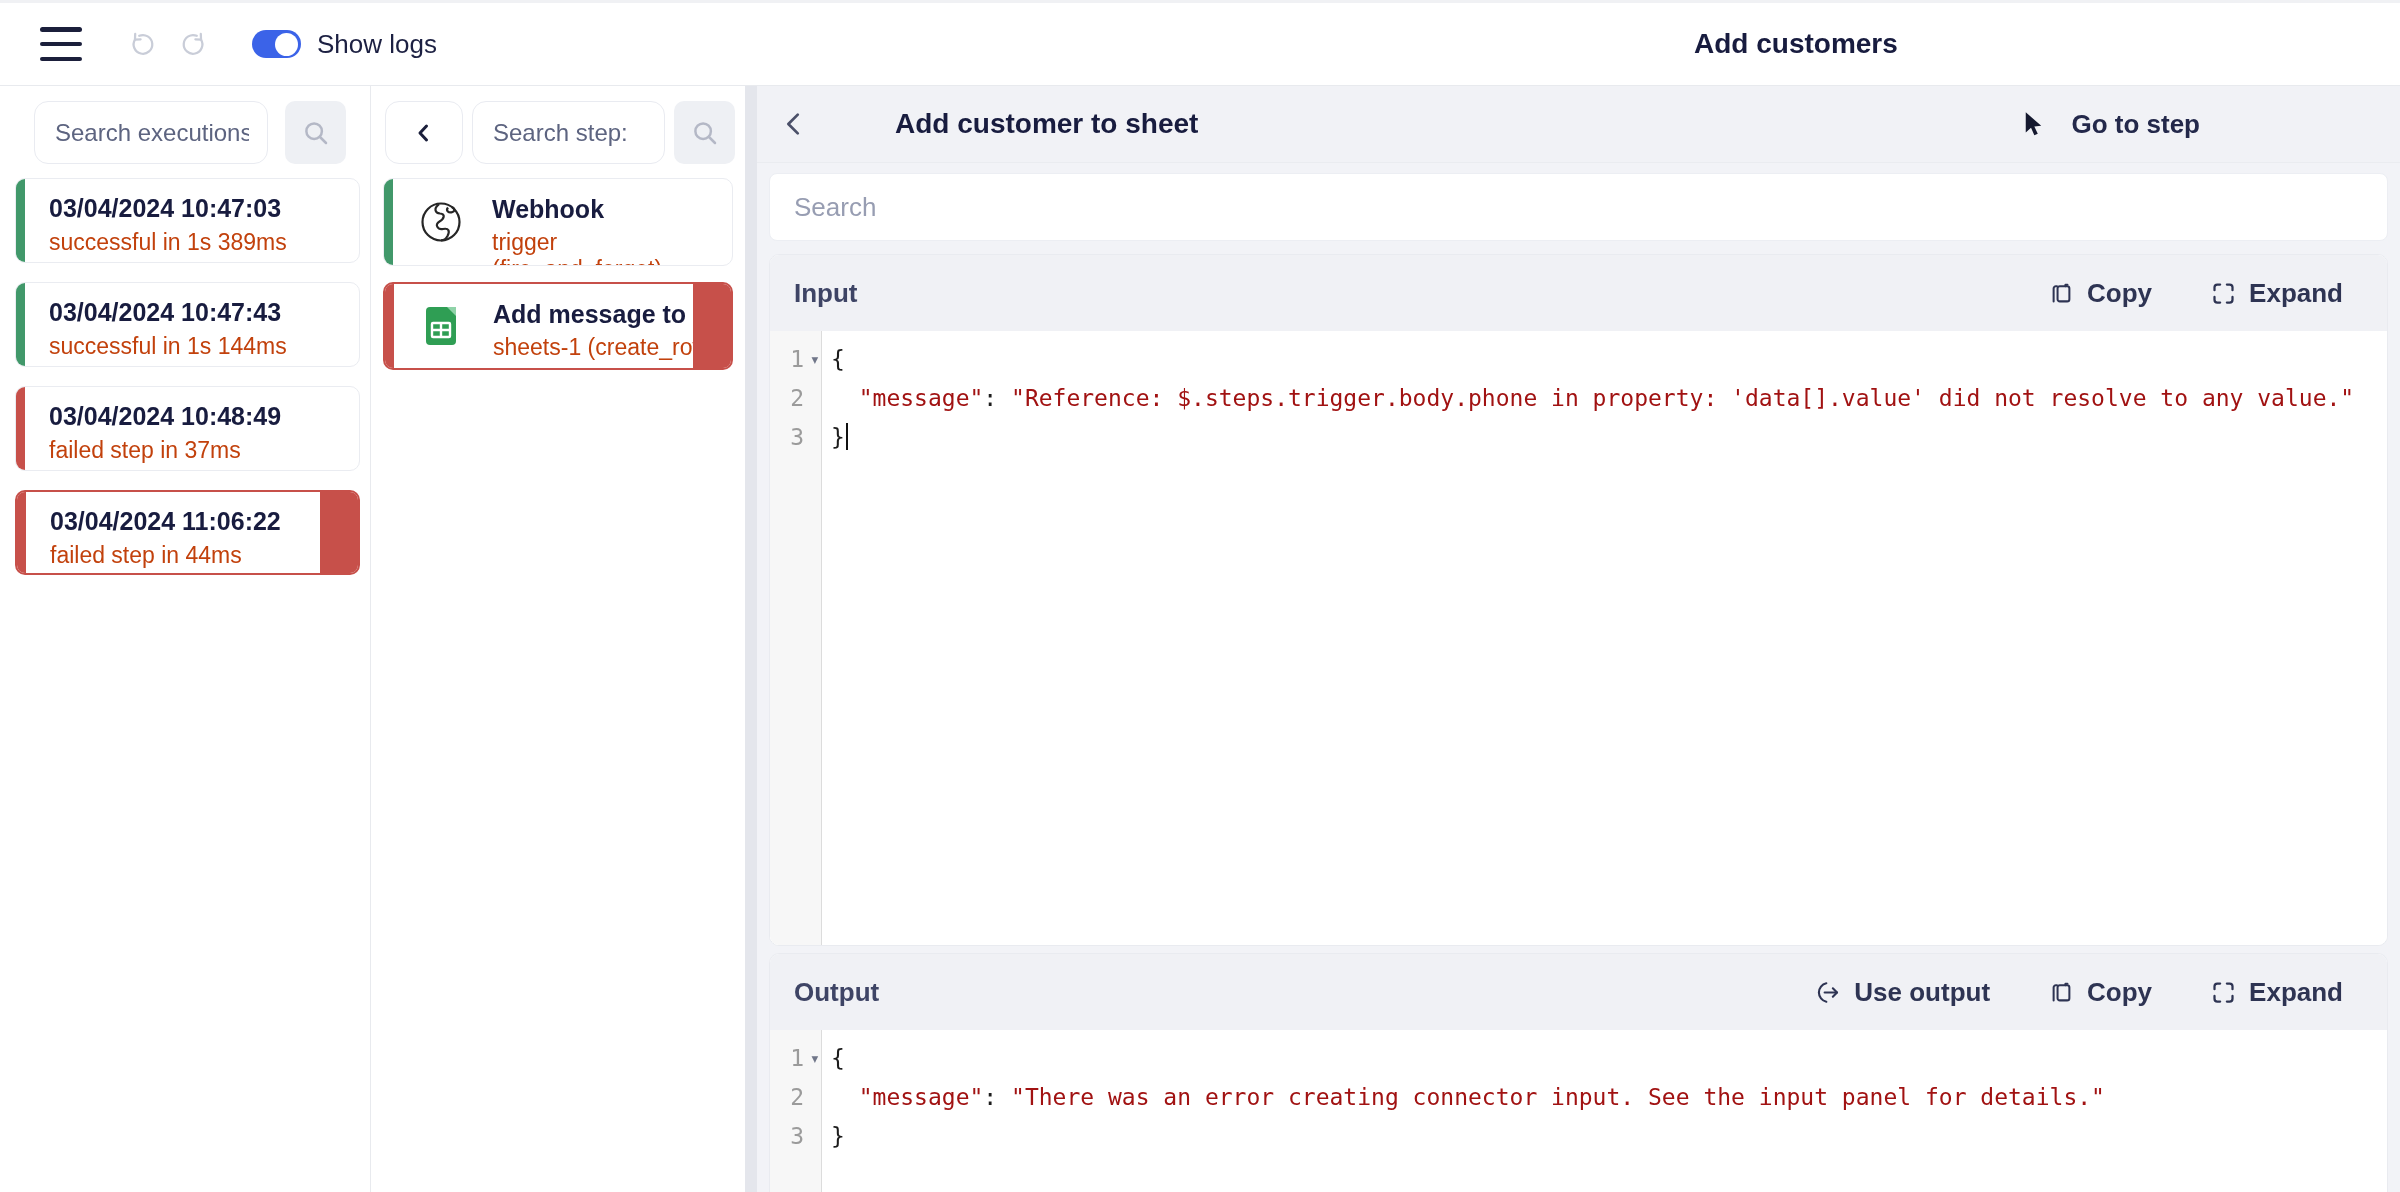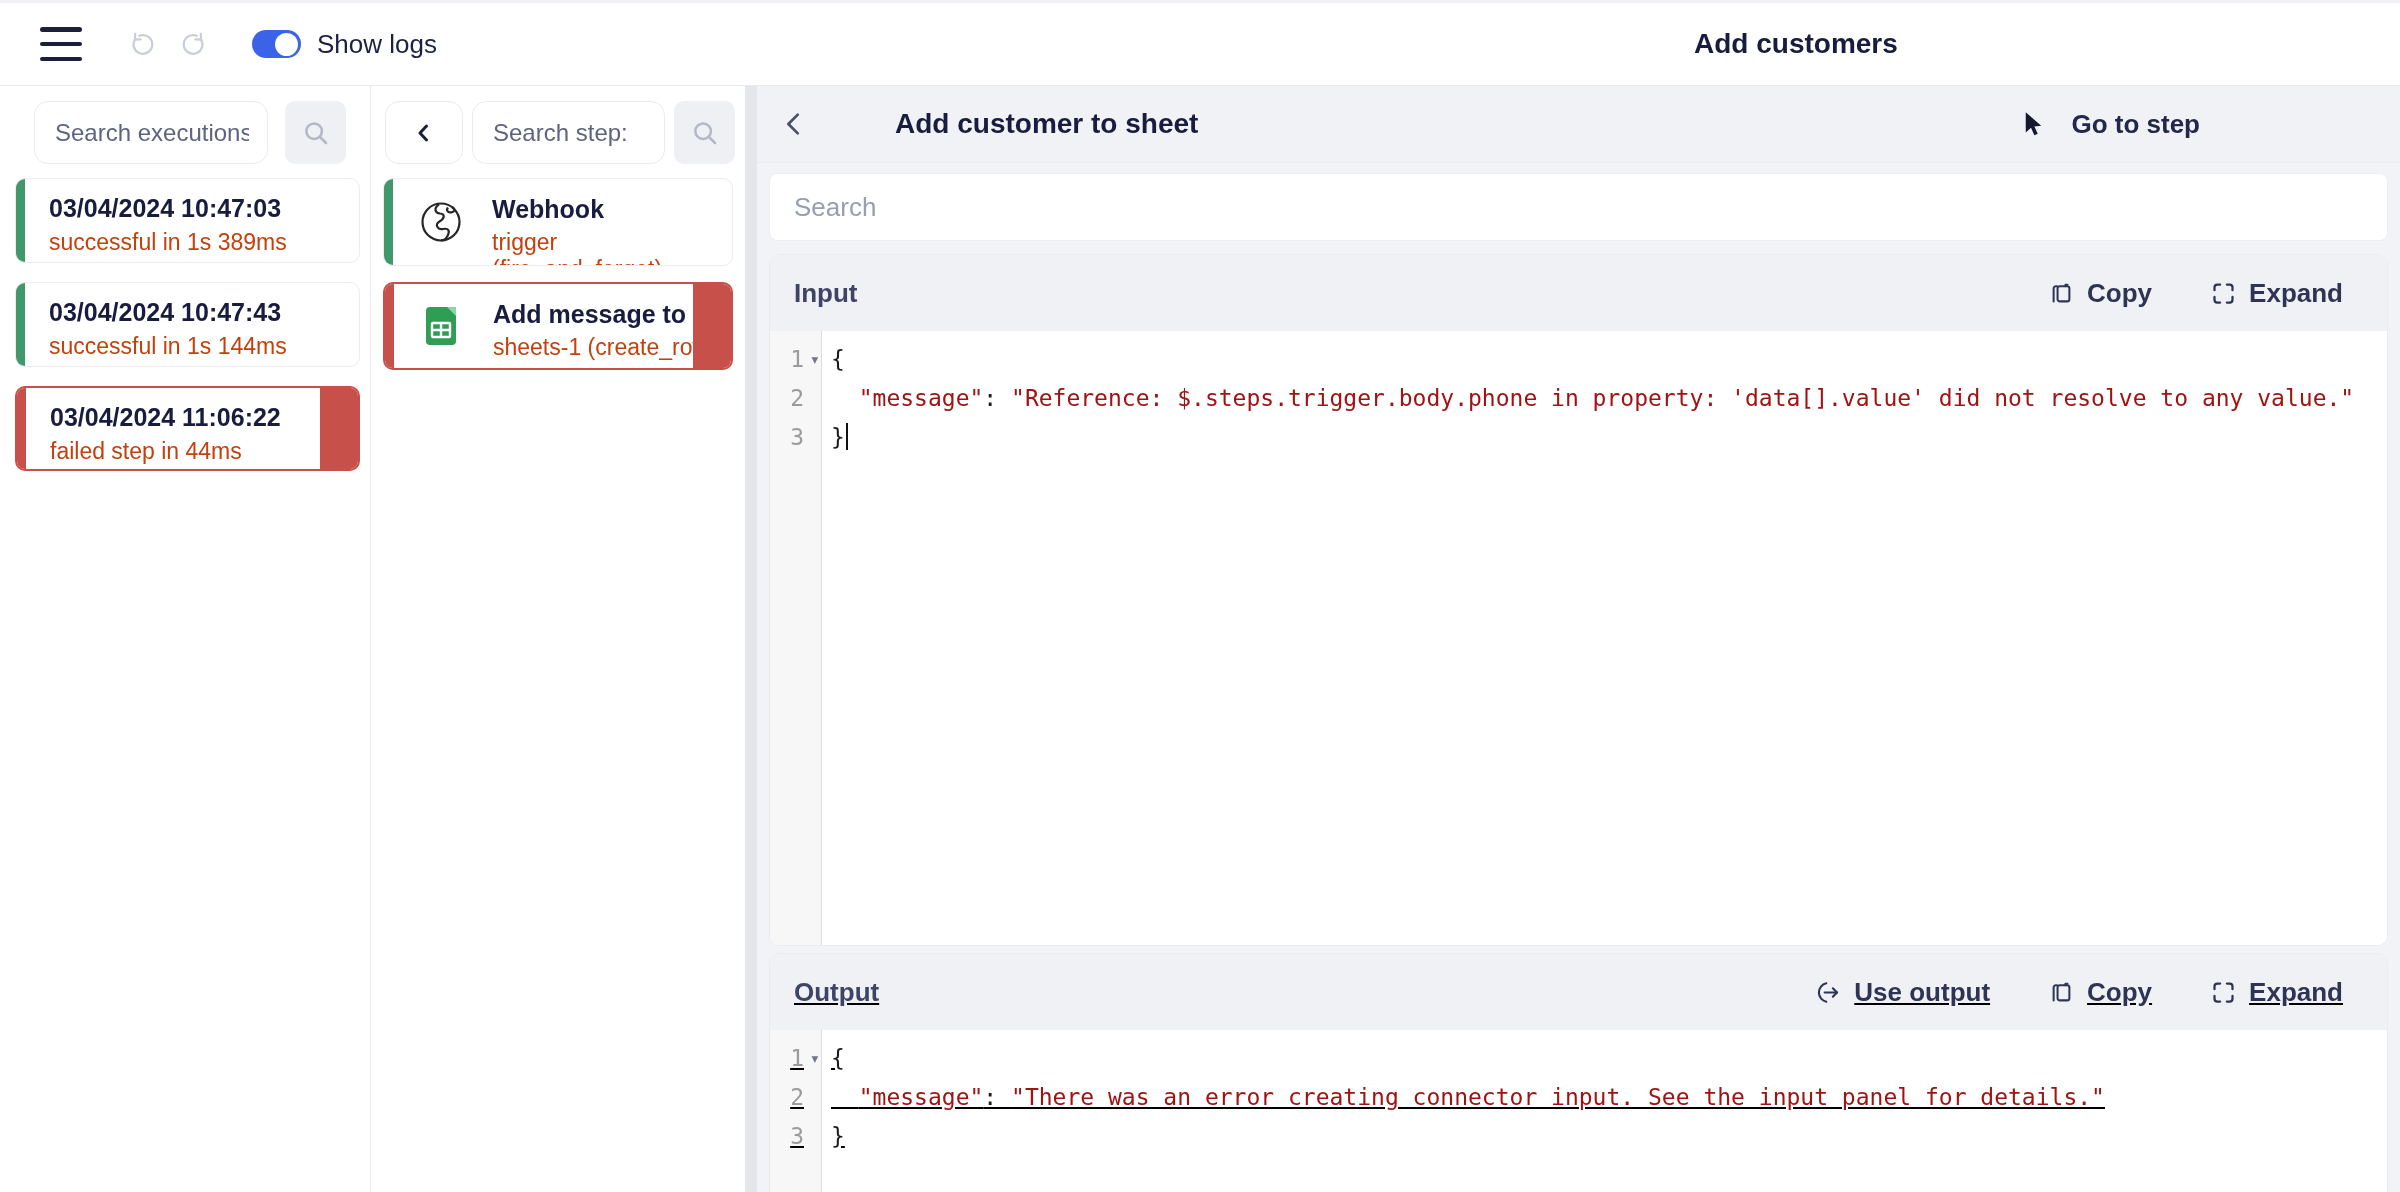--- a/index.html
+++ b/index.html
@@ -78,21 +78,21 @@
   .detail-body { flex:1; min-height:0; display:flex; flex-direction:column; padding:0 12px; }
   .main-search { margin-top:10px; height:68px; border:1px solid #eceef3; border-radius:8px;
                  background:#fff; font-size:26px; color:#ec4899; padding:0 24px; outline:none;
                  font-family:"Liberation Sans", sans-serif; flex:0 0 auto; }
   .main-search::placeholder { color:#979db2; }
 
   .section { border:1px solid #e9ebf0; border-radius:10px; overflow:hidden;
              display:flex; flex-direction:column; background:#fff; }
   .section.inp { margin-top:13px; height:692px; flex:0 0 auto; }
   .section.outp { margin-top:7px; flex:1; min-height:0; border-radius:10px 10px 0 0;
-                  border-bottom:none;text-decoration:underline; }
+                  border-bottom:none; }
   .sec-head { height:76px; background:#f0f1f5; display:flex; align-items:center;
               padding:0 44px 0 24px; flex:0 0 auto; }
   .sec-label { font-size:26px; font-weight:600; color:#3e4465; }
   .sec-actions { margin-left:auto; display:flex; align-items:center; gap:58px; }
   .act { display:flex; align-items:center; gap:12px; cursor:pointer; background:none; border:none; }
   .act .lbl { font-size:26px; font-weight:600; color:#2e3453; }
 
   .editor { flex:1; min-height:0; display:flex; background:#fff; }
   .gutter { width:52px; background:#f7f7f7; border-right:1px solid #dcdcdc;
             padding-top:9px; flex:0 0 auto; }
@@ -157,20 +157,25 @@
           <div class="card exec-card">
             <span class="bar-left" style="background: rgb(65, 152, 106);"></span>
             <div class="t">03/04/2024 10:47:03</div>
             <div class="s">successful in 1s 389ms</div>
           </div>
           <div class="card exec-card">
             <span class="bar-left" style="background: rgb(65, 152, 106);"></span>
             <div class="t">03/04/2024 10:47:43</div>
             <div class="s">successful in 1s 144ms</div>
           </div>
+          <div class="card exec-card">
+            <span class="bar-left" style="background: rgb(199, 80, 74);"></span>
+            <div class="t">03/04/2024 10:48:49</div>
+            <div class="s">failed step in 37ms</div>
+          </div>
           <div class="card exec-card sel">
             <span class="bar-left" style="background: rgb(199, 80, 74);"></span>
             <div class="t">03/04/2024 11:06:22</div>
             <div class="s">failed step in 44ms</div>
             <span class="bar-right" style="background: rgb(199, 80, 74);"></span>
           </div>
         </div>
     </aside>
 
     <aside class="steps-panel">

